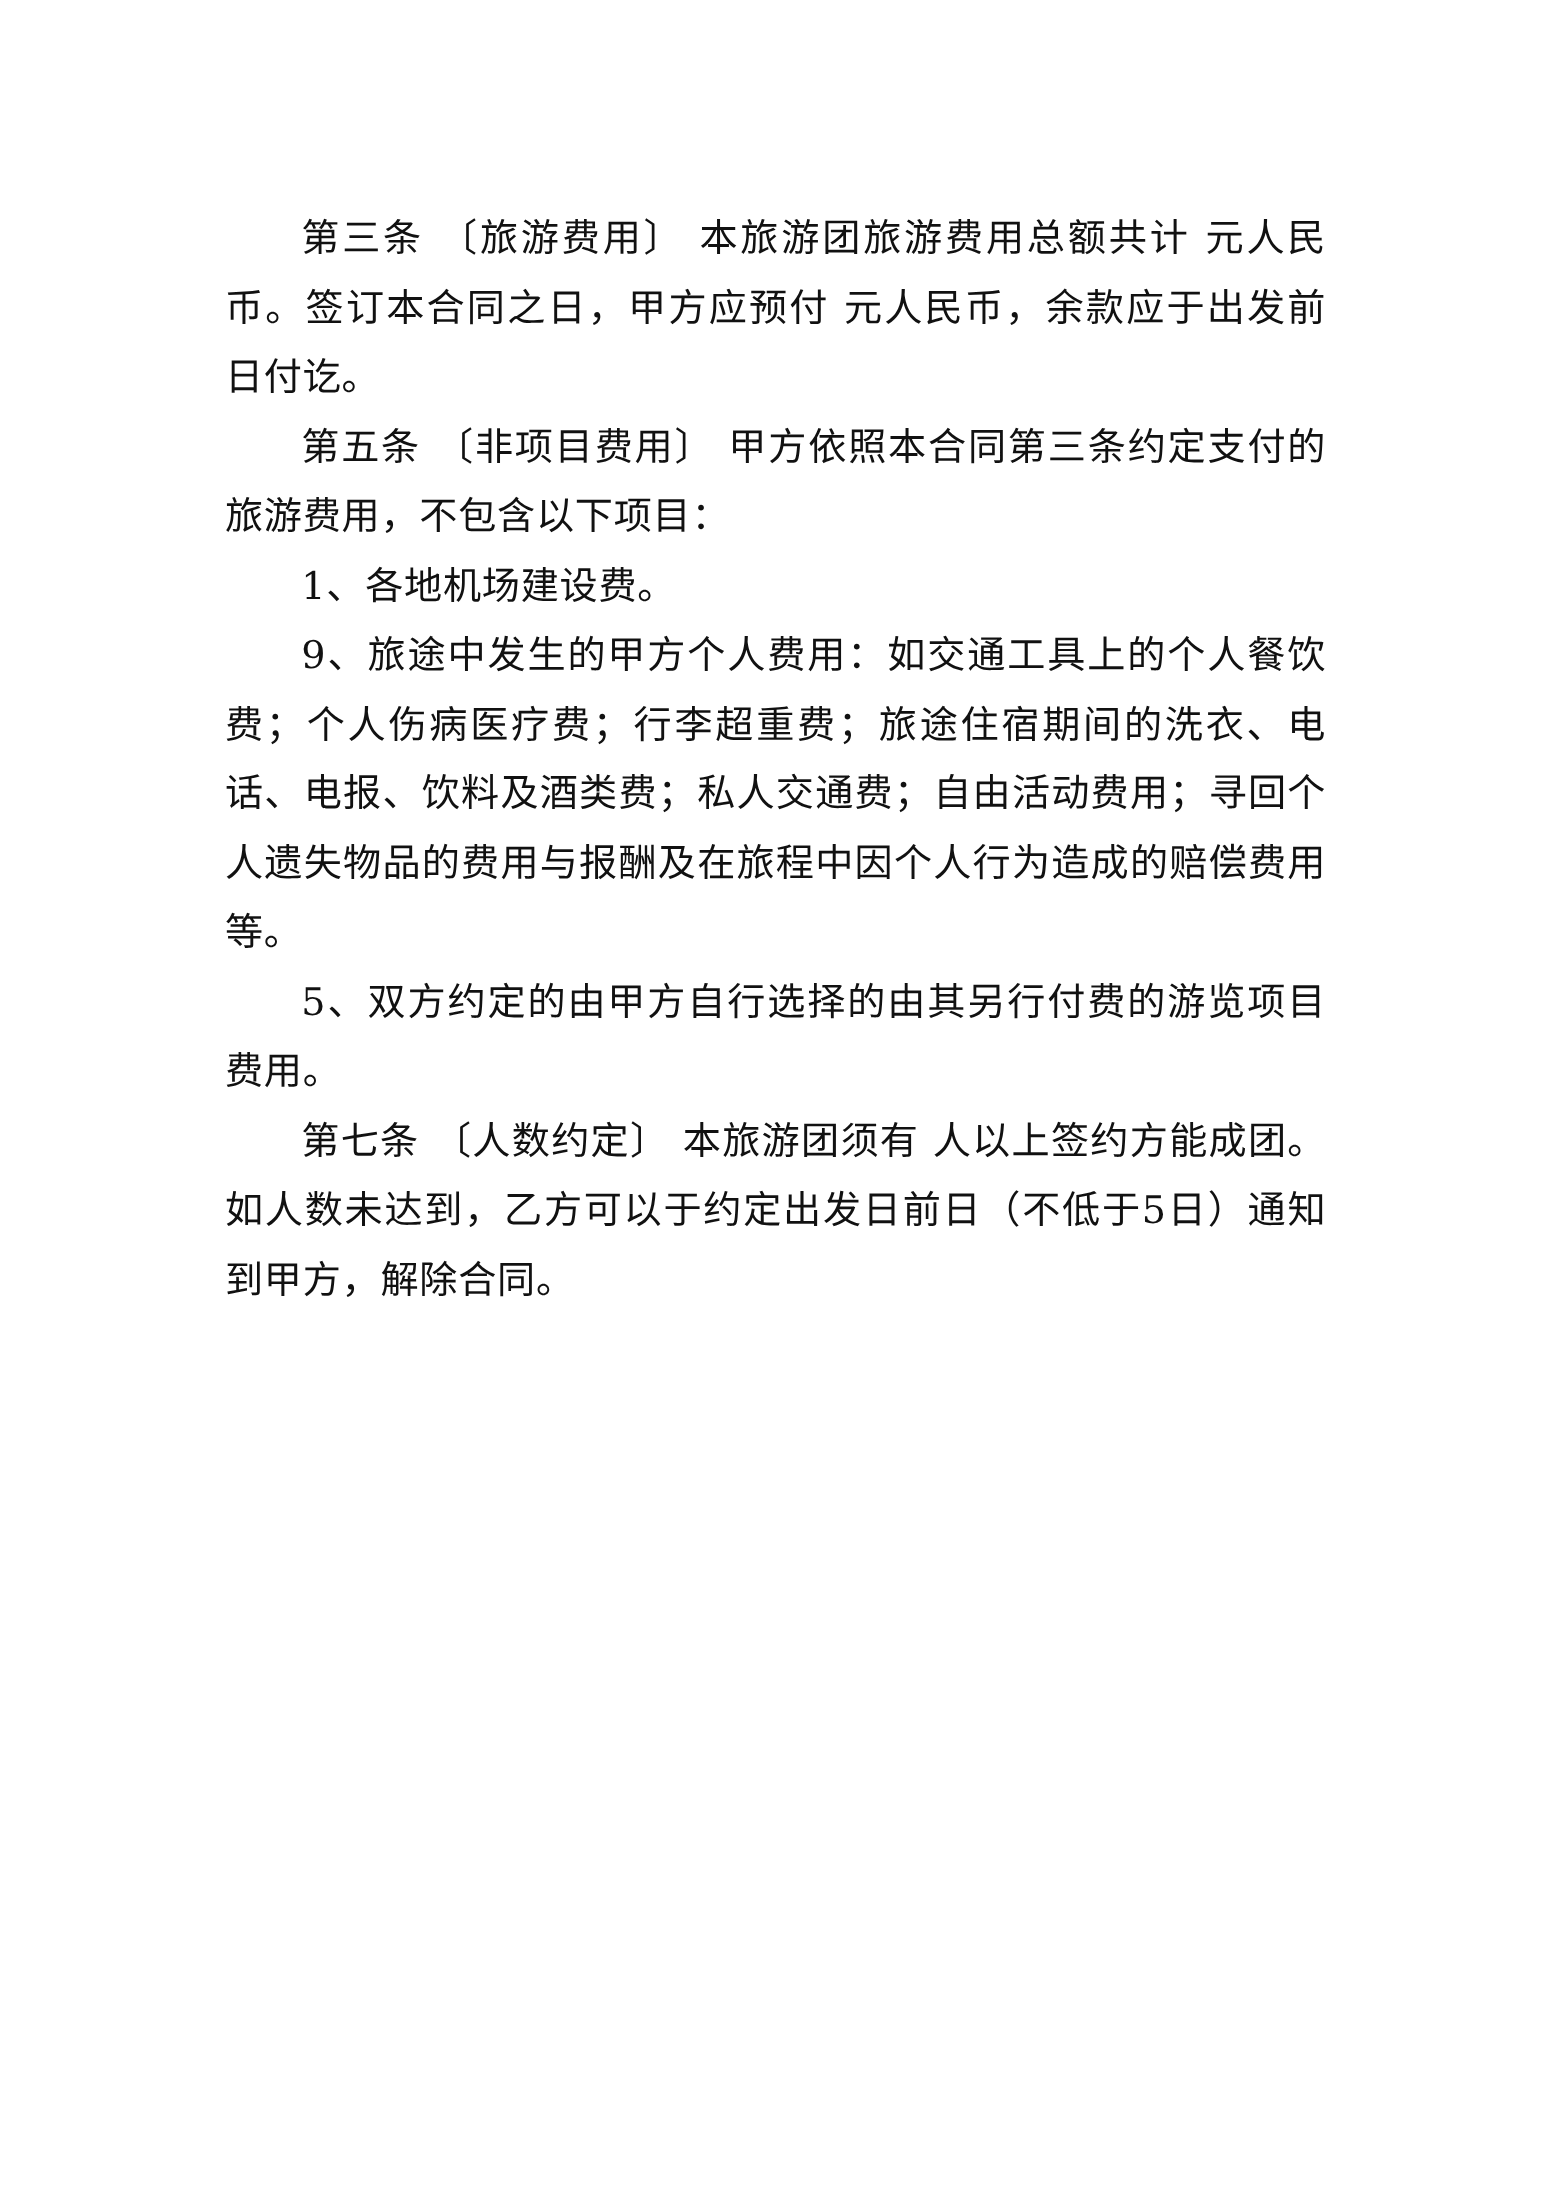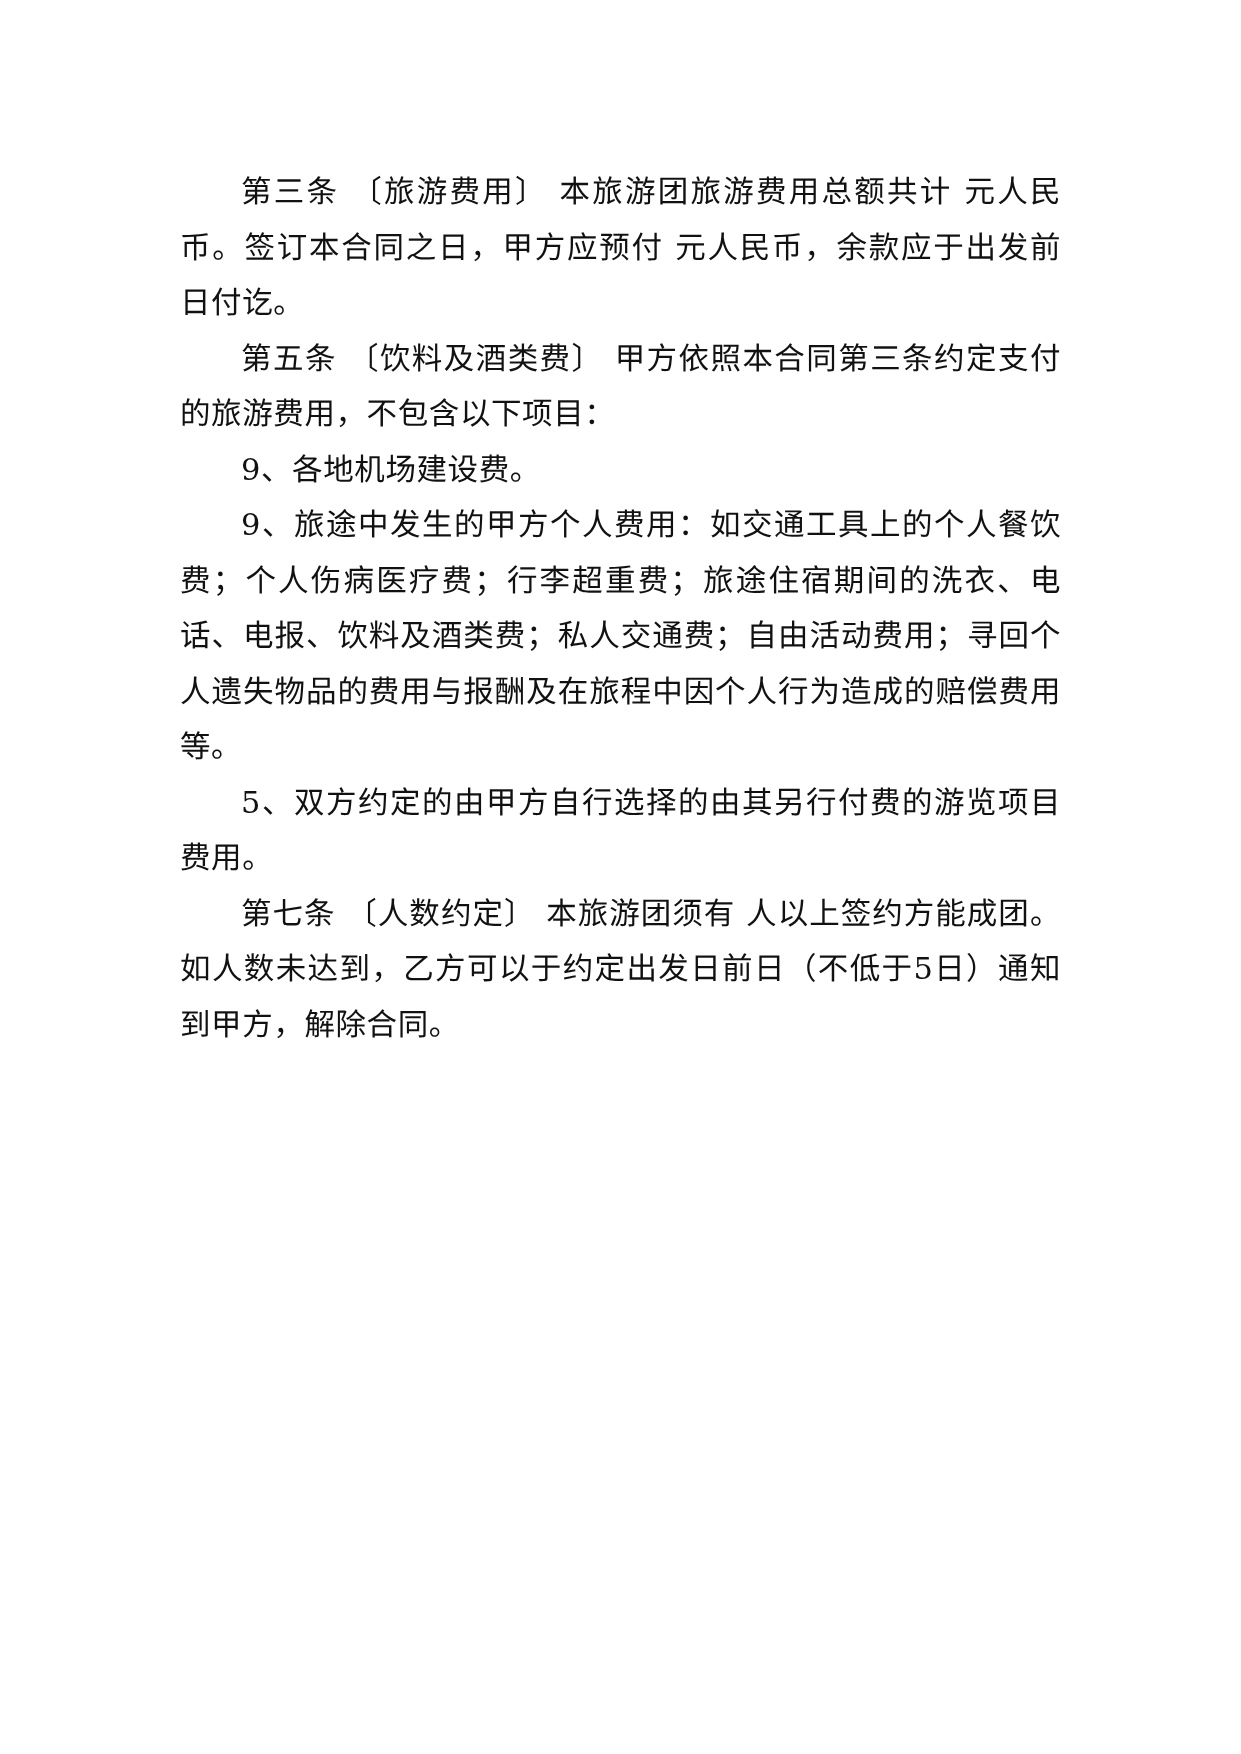--- a/index.html
+++ b/index.html
@@ -35,19 +35,19 @@
     text-indent: 2em;
     white-space: pre-wrap;
   }
 </style>
 </head>
 <body>
 
 <div class="page">
   <div class="doc-body">
     <p class="para">第三条 〔旅游费用〕 本旅游团旅游费用总额共计 元人民币。签订本合同之日，甲方应预付 元人民币，余款应于出发前日付讫。</p>
-    <p class="para">第五条 〔饮料及酒类费〕 甲方依照本合同第三条约定支付的旅游费用，不包含以下项目：</p>
-    <p class="para">9、各地机场建设费。</p>
+    <p class="para">第五条 〔非项目费用〕 甲方依照本合同第三条约定支付的旅游费用，不包含以下项目：</p>
+    <p class="para">1、各地机场建设费。</p>
     <p class="para">9、旅途中发生的甲方个人费用：如交通工具上的个人餐饮费；个人伤病医疗费；行李超重费；旅途住宿期间的洗衣、电话、电报、饮料及酒类费；私人交通费；自由活动费用；寻回个人遗失物品的费用与报酬及在旅程中因个人行为造成的赔偿费用等。</p>
     <p class="para">5、双方约定的由甲方自行选择的由其另行付费的游览项目费用。</p>
     <p class="para">第七条 〔人数约定〕 本旅游团须有 人以上签约方能成团。如人数未达到，乙方可以于约定出发日前日（不低于5日）通知到甲方，解除合同。</p>
   </div>
 </div>
 
 </body></html>

